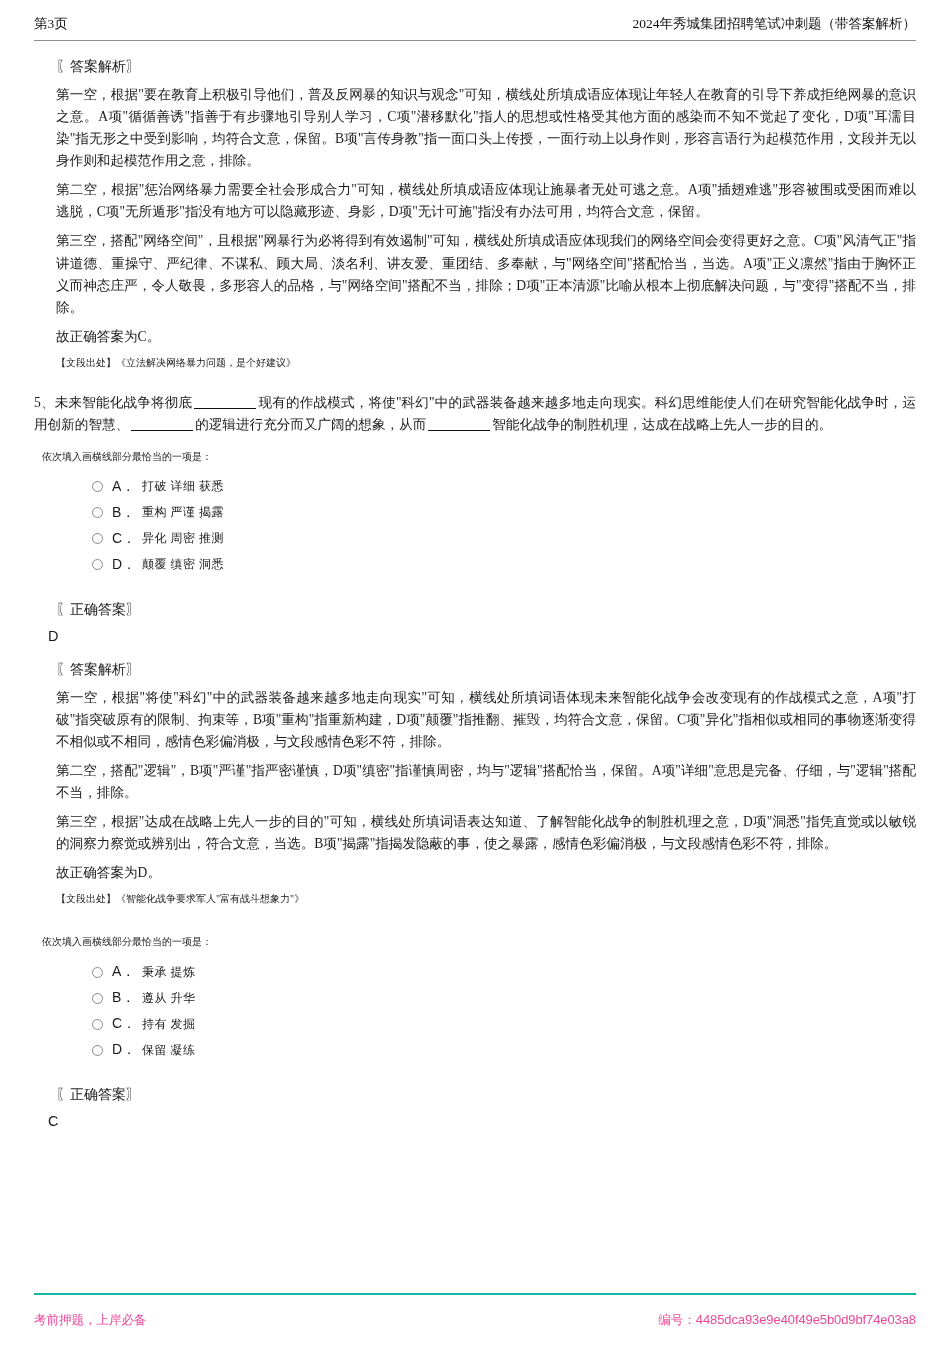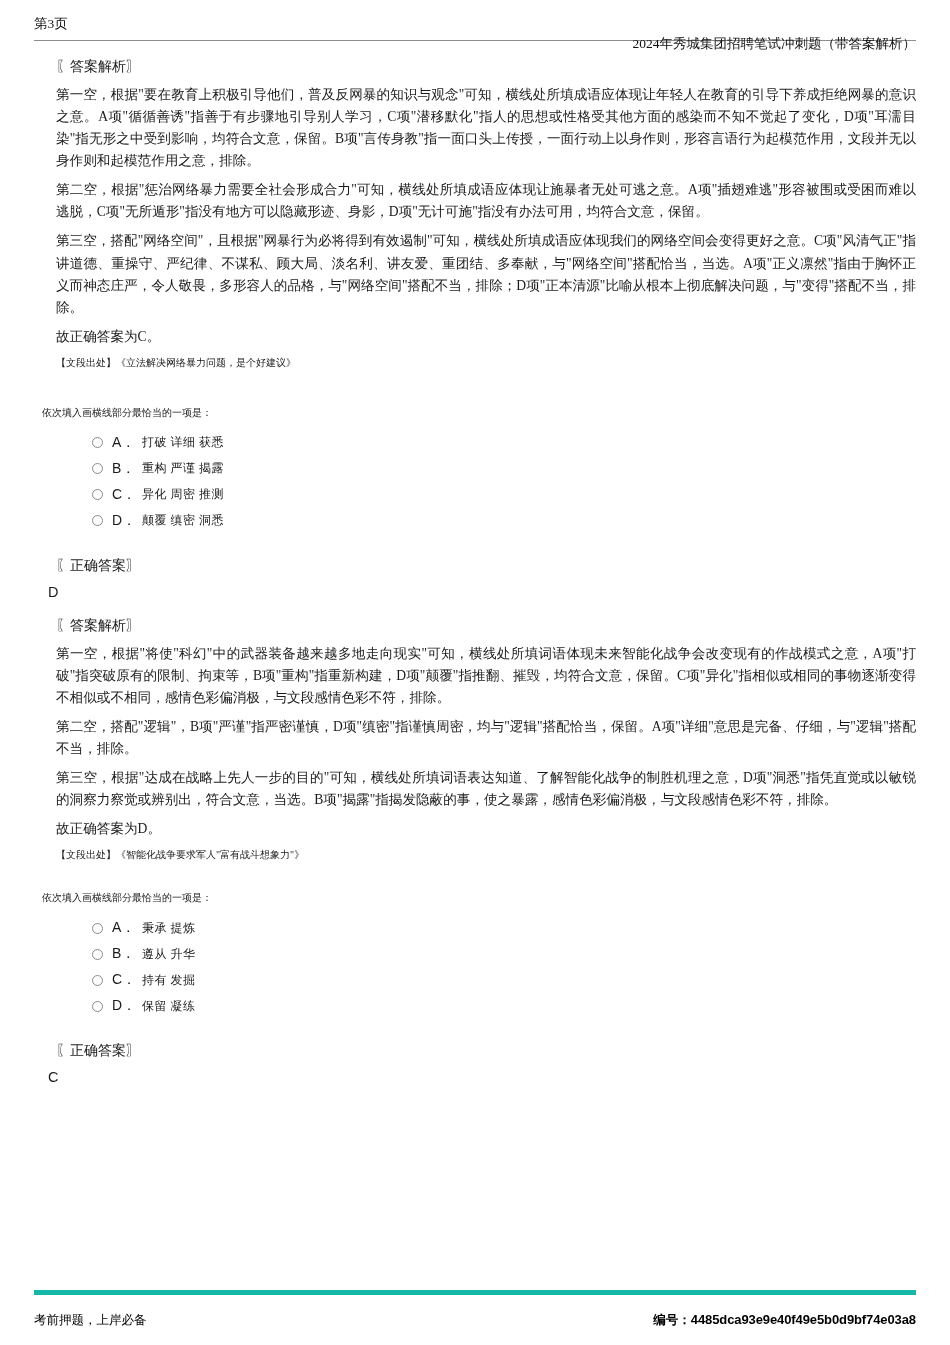--- a/index.html
+++ b/index.html
@@ -37,21 +37,20 @@
     justify-content: space-between;
     font-size: 13.5px;
     line-height: 20px;
     color: #111;
   }
   .page-header .hdr-left {
     letter-spacing: 0px;
   }
   .page-header .hdr-right {
     letter-spacing: 0px;
-    margin-top: 20px;
   }
 
   
   .content {
     position: absolute;
     top: 44px;
     left: 34px;
     right: 34px;
   }
 
@@ -142,32 +141,31 @@
     letter-spacing: 0.5px;
   }
 
   
   .page-footer {
     position: absolute;
     bottom: 16px;
     left: 34px;
     right: 34px;
     height: 28px;
-    border-top: 5px solid #14b8a6;
+    border-top: 2px solid #14b8a6;
     display: flex;
     align-items: flex-end;
     justify-content: space-between;
     font-size: 12.5px;
-    color: #000000;
+    color: #ec4899;
     padding-top: 6px;
   }
   .footer-right {
     font-size: 12.5px;
     letter-spacing: 0px;
-    font-weight: bold;
   }
   .footer-code {
     font-family: "Liberation Sans", sans-serif;
     font-size: 13px;
     letter-spacing: -0.1px;
   }
 </style>
 </head>
 <body>
 
@@ -186,20 +184,21 @@
       <p class="para">第一空，根据"要在教育上积极引导他们，普及反网暴的知识与观念"可知，横线处所填成语应体现让年轻人在教育的引导下养成拒绝网暴的意识之意。A项"循循善诱"指善于有步骤地引导别人学习，C项"潜移默化"指人的思想或性格受其他方面的感染而不知不觉起了变化，D项"耳濡目染"指无形之中受到影响，均符合文意，保留。B项"言传身教"指一面口头上传授，一面行动上以身作则，形容言语行为起模范作用，文段并无以身作则和起模范作用之意，排除。</p>
       <p class="para">第二空，根据"惩治网络暴力需要全社会形成合力"可知，横线处所填成语应体现让施暴者无处可逃之意。A项"插翅难逃"形容被围或受困而难以逃脱，C项"无所遁形"指没有地方可以隐藏形迹、身影，D项"无计可施"指没有办法可用，均符合文意，保留。</p>
       <p class="para">第三空，搭配"网络空间"，且根据"网暴行为必将得到有效遏制"可知，横线处所填成语应体现我们的网络空间会变得更好之意。C项"风清气正"指讲道德、重操守、严纪律、不谋私、顾大局、淡名利、讲友爱、重团结、多奉献，与"网络空间"搭配恰当，当选。A项"正义凛然"指由于胸怀正义而神态庄严，令人敬畏，多形容人的品格，与"网络空间"搭配不当，排除；D项"正本清源"比喻从根本上彻底解决问题，与"变得"搭配不当，排除。</p>
       <p class="para">故正确答案为C。</p>
     </div>
 
     <div class="source-line">【文段出处】《立法解决网络暴力问题，是个好建议》</div>
 
     <div class="gap-md"></div>
 
+    <p class="question"><span>5、未来智能化战争将彻底</span><span class="blank"></span><span>现有的作战模式，将使"科幻"中的武器装备越来越多地走向现实。科幻思维能使人们在研究智能化战争时，运用创新的智慧、</span><span class="blank"></span><span>的逻辑进行充分而又广阔的想象，从而</span><span class="blank"></span><span>智能化战争的制胜机理，达成在战略上先人一步的目的。</span></p>
 
     <div class="prompt">依次填入画横线部分最恰当的一项是：</div>
 
     <div class="options">
       <div class="opt-row">
         <span class="radio"></span>
         <span class="opt-letter">A．</span>
         <span class="opt-text">打破 详细 获悉</span>
       </div>
       <div class="opt-row">

